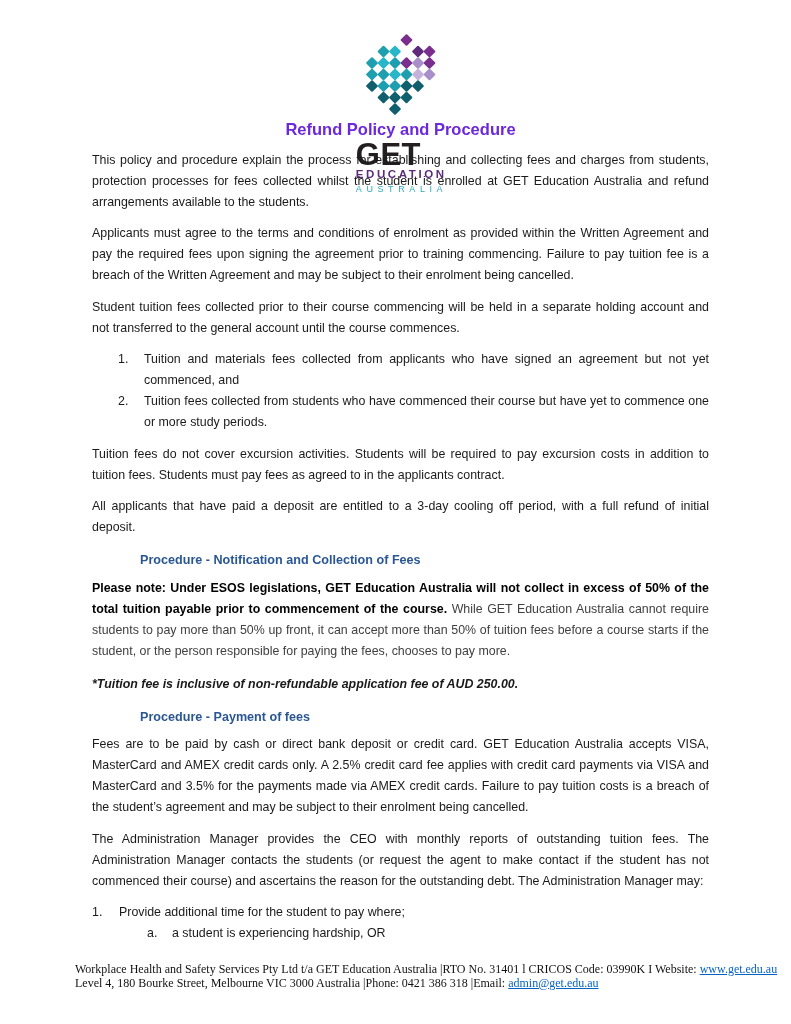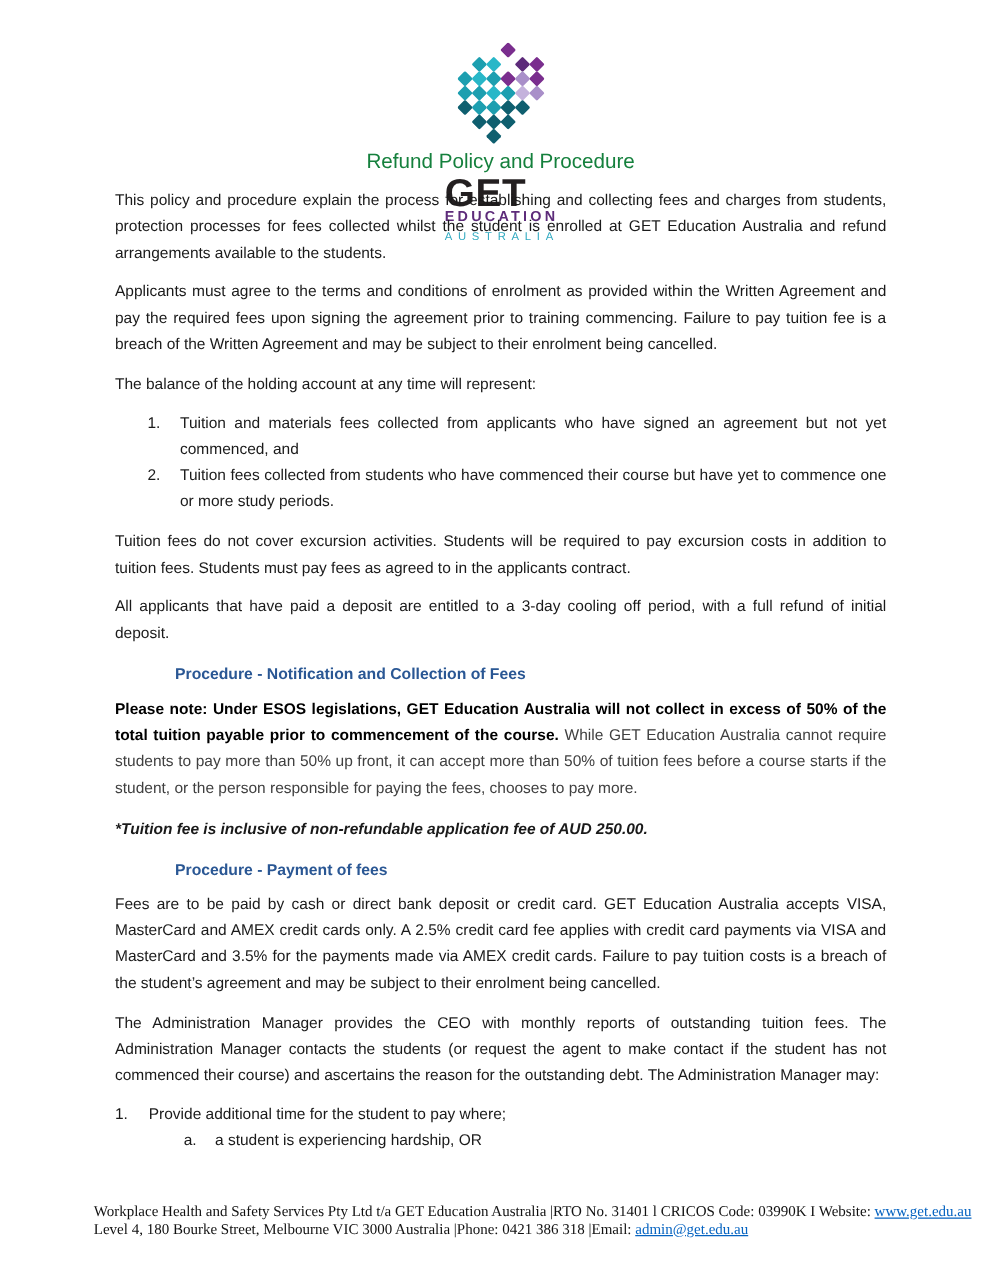--- a/index.html
+++ b/index.html
@@ -47,22 +47,22 @@
     font-size: 9px;
     font-weight: 500;
     color: #2fa9c0;
     letter-spacing: 4.6px;
     margin-top: 4px;
   }
   
   h1.doc-title {
     text-align: center;
     font-size: 16.5px;
-    font-weight: 400;
-    color: #15803d;
+    font-weight: 700;
+    color: #6d28d9;
     margin: 2px 0 8px 0;
   }
   p.body-p {
     font-size: 12.4px;
     line-height: 21px;
     text-align: justify;
     margin: 10.5px 0;
   }
   .muted { color: #404040; font-weight: 400; }
   .bold { font-weight: 700; color: #000000; }
@@ -151,22 +151,22 @@
         <div class="logo-aus">AUSTRALIA</div>
       </div>
     </div>
 
     <h1 class="doc-title">Refund Policy and Procedure</h1>
 
     <p class="body-p">This policy and procedure explain the process for establishing and collecting fees and charges from students, protection processes for fees collected whilst the student is enrolled at GET Education Australia and refund arrangements available to the students.</p>
 
     <p class="body-p">Applicants must agree to the terms and conditions of enrolment as provided within the Written Agreement and pay the required fees upon signing the agreement prior to training commencing. Failure to pay tuition fee is a breach of the Written Agreement and may be subject to their enrolment being cancelled.</p>
 
-
-    <p class="body-p">The balance of the holding account at any time will represent:</p>
+    <p class="body-p">Student tuition fees collected prior to their course commencing will be held in a separate holding account and not transferred to the general account until the course commences.</p>
+
 
     <div class="num-list">
       <div class="li">
         <span class="marker">1.</span>
         <span class="li-text">Tuition and materials fees collected from applicants who have signed an agreement but not yet commenced, and</span>
       </div>
       <div class="li">
         <span class="marker">2.</span>
         <span class="li-text">Tuition fees collected from students who have commenced their course but have yet to commence one or more study periods.</span>
       </div>

